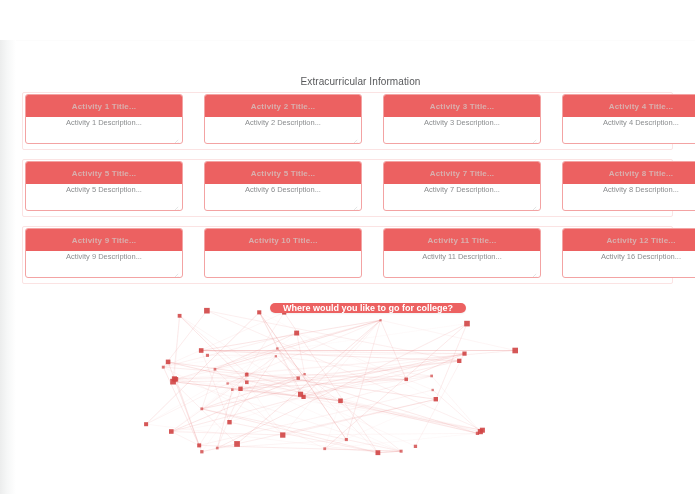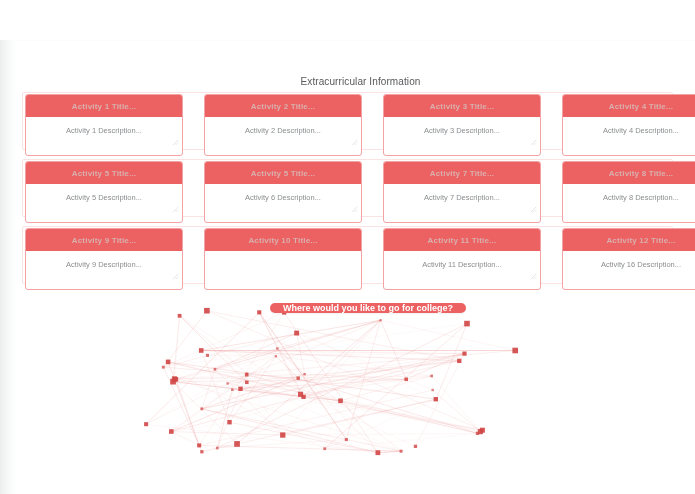--- a/index.html
+++ b/index.html
@@ -67,21 +67,21 @@
     border-radius: 2px;
     background: #ffffff;
     margin-bottom: 9px;
     display: flex;
     align-items: flex-start;
   }
 
   .activity-card {
     position: relative;
     width: 158px;
-    height: 62px;
+    height: 50px;
     margin: 1px 0 0 2px;
     border: 1px solid #f3a3a3;
     border-radius: 3px;
     background: #ffffff;
     overflow: hidden;
     flex: 0 0 auto;
   }
   .activity-card + .activity-card { margin-left: 21px; }
 
   .card-header {
@@ -97,21 +97,21 @@
     color: #d9b0ae;
     letter-spacing: 0.2px;
     white-space: nowrap;
   }
   .card-body {
     height: 31px;
     position: relative;
     display: flex;
     align-items: flex-start;
     justify-content: center;
-    padding-top: 9px;
+    padding-top: 1px;
   }
   .card-desc {
     font-size: 7.5px;
     color: #8b8d8f;
     white-space: nowrap;
   }
   .resize-handle {
     position: absolute;
     right: 3px;
     bottom: 2px;

